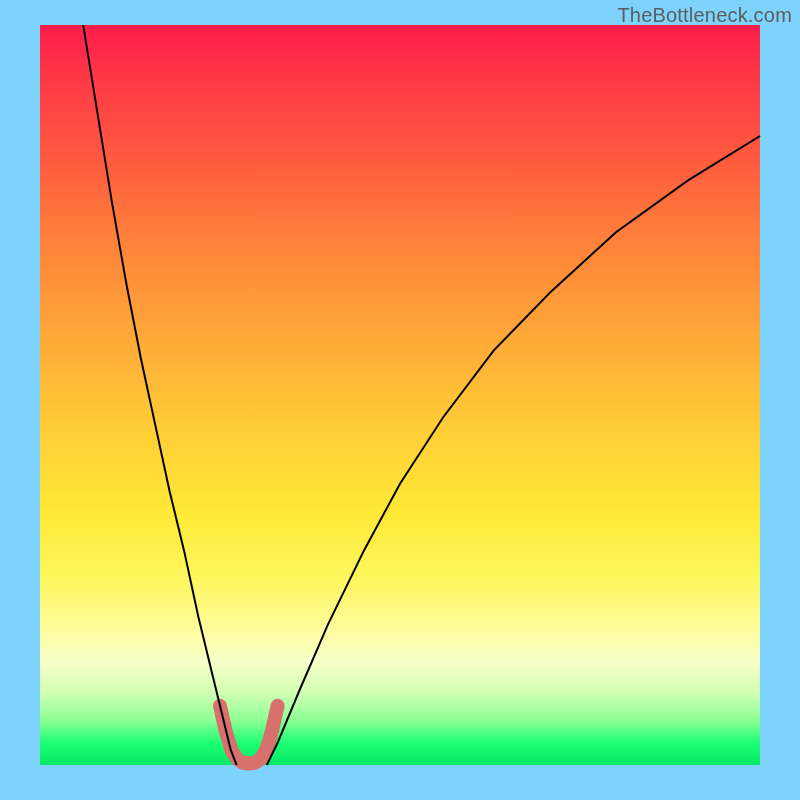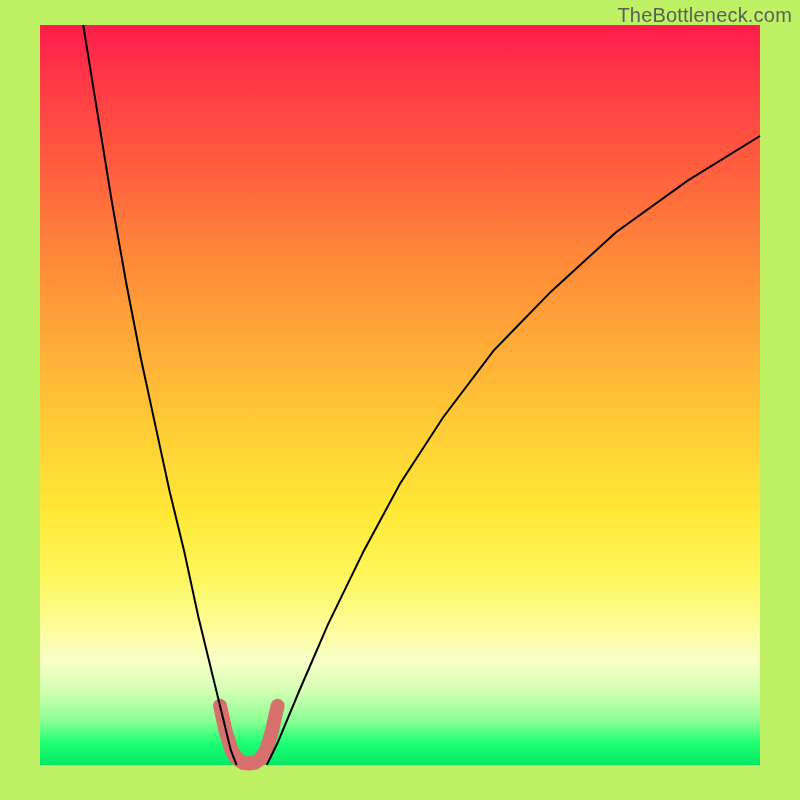--- a/index.html
+++ b/index.html
@@ -8,21 +8,21 @@
     width: 800px;
     height: 800px;
     background: #000;
     font-family: Arial, Helvetica, sans-serif;
     overflow: hidden;
   }
   .frame {
     position: absolute;
     left: 0; top: 0;
     width: 800px; height: 800px;
-    background: #bef264;
+    background: #7dd3fc;
   }
   .plot-bg {
     position: absolute;
     
     left: 40px;
     top: 25px;
     width: 720px;
     height: 740px;
     
     background: linear-gradient(

